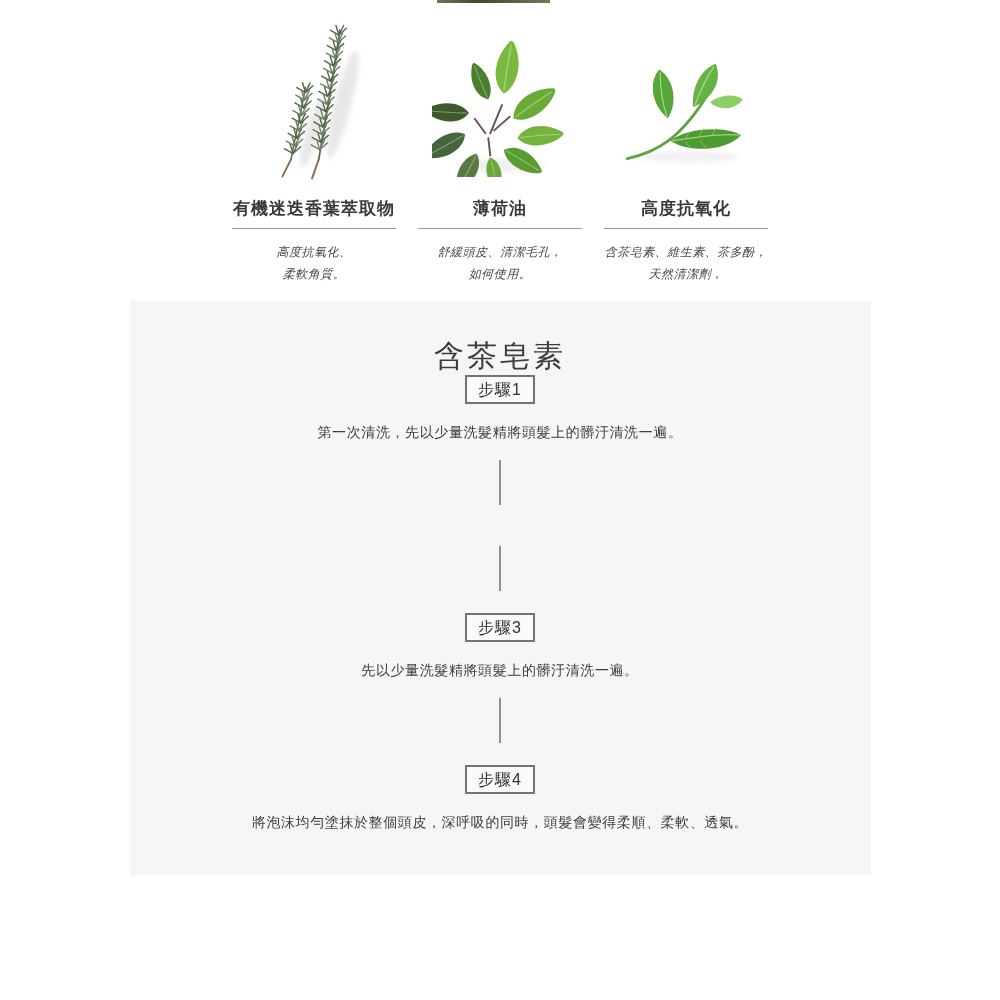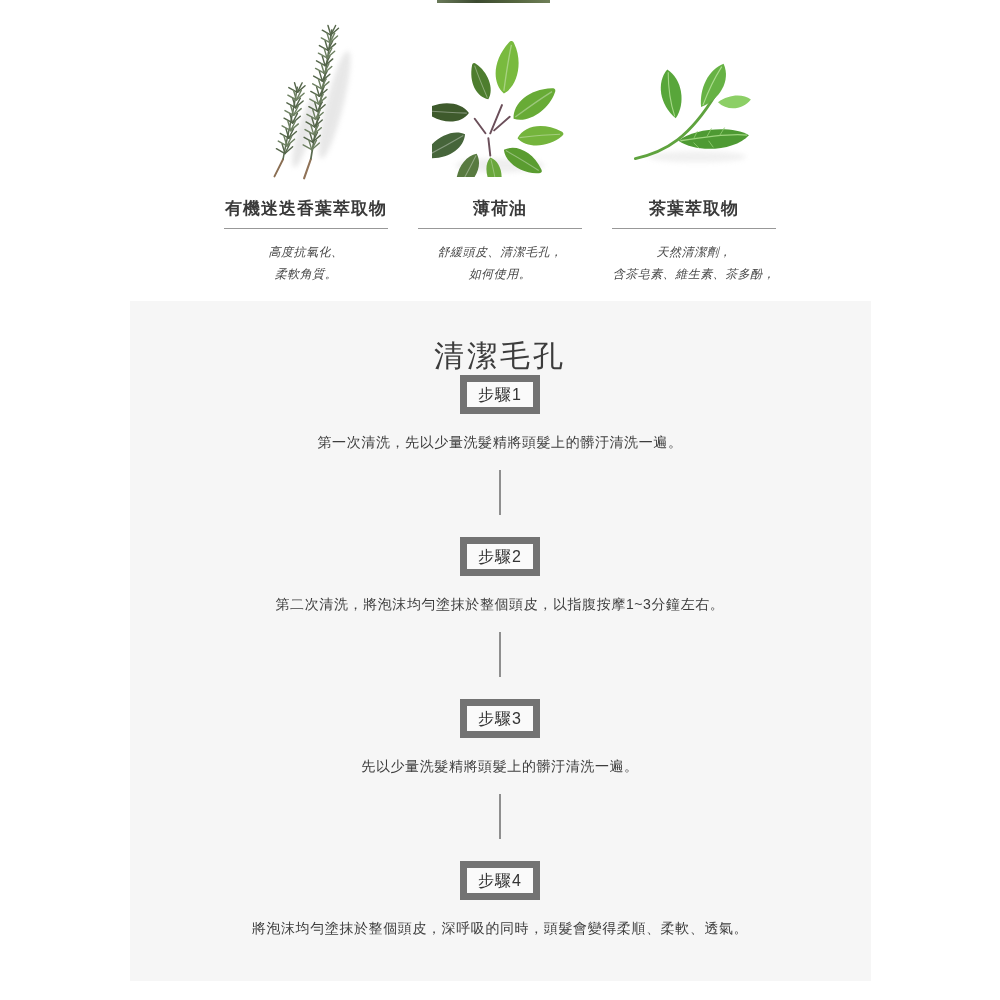--- a/index.html
+++ b/index.html
@@ -11,21 +11,21 @@
   .page{position:relative;width:1000px;height:1000px;}
 
   
   .crop-strip{
     position:absolute;top:0;left:437px;width:113px;height:3px;
     background:linear-gradient(90deg,#6a7a5a 0%,#3c4a30 35%,#55663f 70%,#6f7f58 100%);
   }
 
   
   .ingredients{
-    display:flex;justify-content:center;gap:30px;
+    display:flex;justify-content:center;gap:22px;
     padding-top:0;
   }
   .ing-col{width:164px;display:flex;flex-direction:column;align-items:center;}
   .ing-image{
     height:186px;display:flex;align-items:flex-end;justify-content:center;
   }
   .ing-image svg{display:block;}
   .ing-name{
     margin-top:13px;
     font-size:17px;font-weight:600;letter-spacing:1px;color:#3a3a3a;
@@ -47,21 +47,21 @@
     margin:16px auto 0 auto;width:741px;background:#f6f6f6;
     display:flex;flex-direction:column;align-items:center;
     padding:36px 0 44px 0;box-sizing:border-box;
   }
   .howto-title{
     font-size:30px;letter-spacing:3px;color:#3c3c3c;line-height:38px;
   }
   .step{display:flex;flex-direction:column;align-items:center;}
   .step:first-of-type{margin-top:42px;}
   .step-badge{
-    border:7px solid #737373;background:#fafafa;
+    border:2px solid #737373;background:#fafafa;
     padding:3px 11px;font-size:16px;color:#333333;line-height:19px;
     letter-spacing:1px;
   }
   .step-text{
     margin-top:20px;font-size:14px;color:#3d3d3d;letter-spacing:0.6px;
     line-height:17px;white-space:nowrap;
   }
   .connector{
     width:1.5px;height:45px;background:#8f8f8f;margin:19px 0 22px 0;
   }
@@ -177,43 +177,39 @@
 
           <path d="M55,62 C38,48 34,24 46,10 C62,20 66,46 55,62 Z" fill="#58a63a"></path>
           <path d="M54,60 C48,42 47,26 47,13" stroke="#a5d887" stroke-width="1.2" fill="none"></path>
 
           <path d="M82,50 C80,30 90,10 106,4 C114,22 102,42 82,50 Z" fill="#66b244"></path>
           <path d="M84,48 C90,32 97,18 104,7" stroke="#abdc8d" stroke-width="1.2" fill="none"></path>
 
           <path d="M100,45 C112,36 127,36 135,42 C127,53 110,55 100,45 Z" fill="#8ccf66"></path>
         </svg>
       </div>
-      <div class="ing-name">茶葉萃取物</div>
+      <div class="ing-name">高度抗氧化</div>
       <div class="ing-underline"></div>
       <div class="ing-desc">
+        <span>含茶皂素、維生素、茶多酚，</span>
         <span>天然清潔劑，</span>
-        <span>含茶皂素、維生素、茶多酚，</span>
       </div>
     </div>
 
   </div>
 
   <div class="howto-panel">
-    <div class="howto-title">清潔毛孔</div>
+    <div class="howto-title">含茶皂素</div>
 
     <div class="step">
       <div class="step-badge">步驟1</div>
       <div class="step-text">第一次清洗，先以少量洗髮精將頭髮上的髒汙清洗一遍。</div>
     </div>
     <div class="connector"></div>
 
-    <div class="step">
-      <div class="step-badge">步驟2</div>
-      <div class="step-text">第二次清洗，將泡沫均勻塗抹於整個頭皮，以指腹按摩1~3分鐘左右。</div>
-    </div>
     <div class="connector"></div>
 
     <div class="step">
       <div class="step-badge">步驟3</div>
       <div class="step-text">先以少量洗髮精將頭髮上的髒汙清洗一遍。</div>
     </div>
     <div class="connector"></div>
 
     <div class="step">
       <div class="step-badge">步驟4</div>

